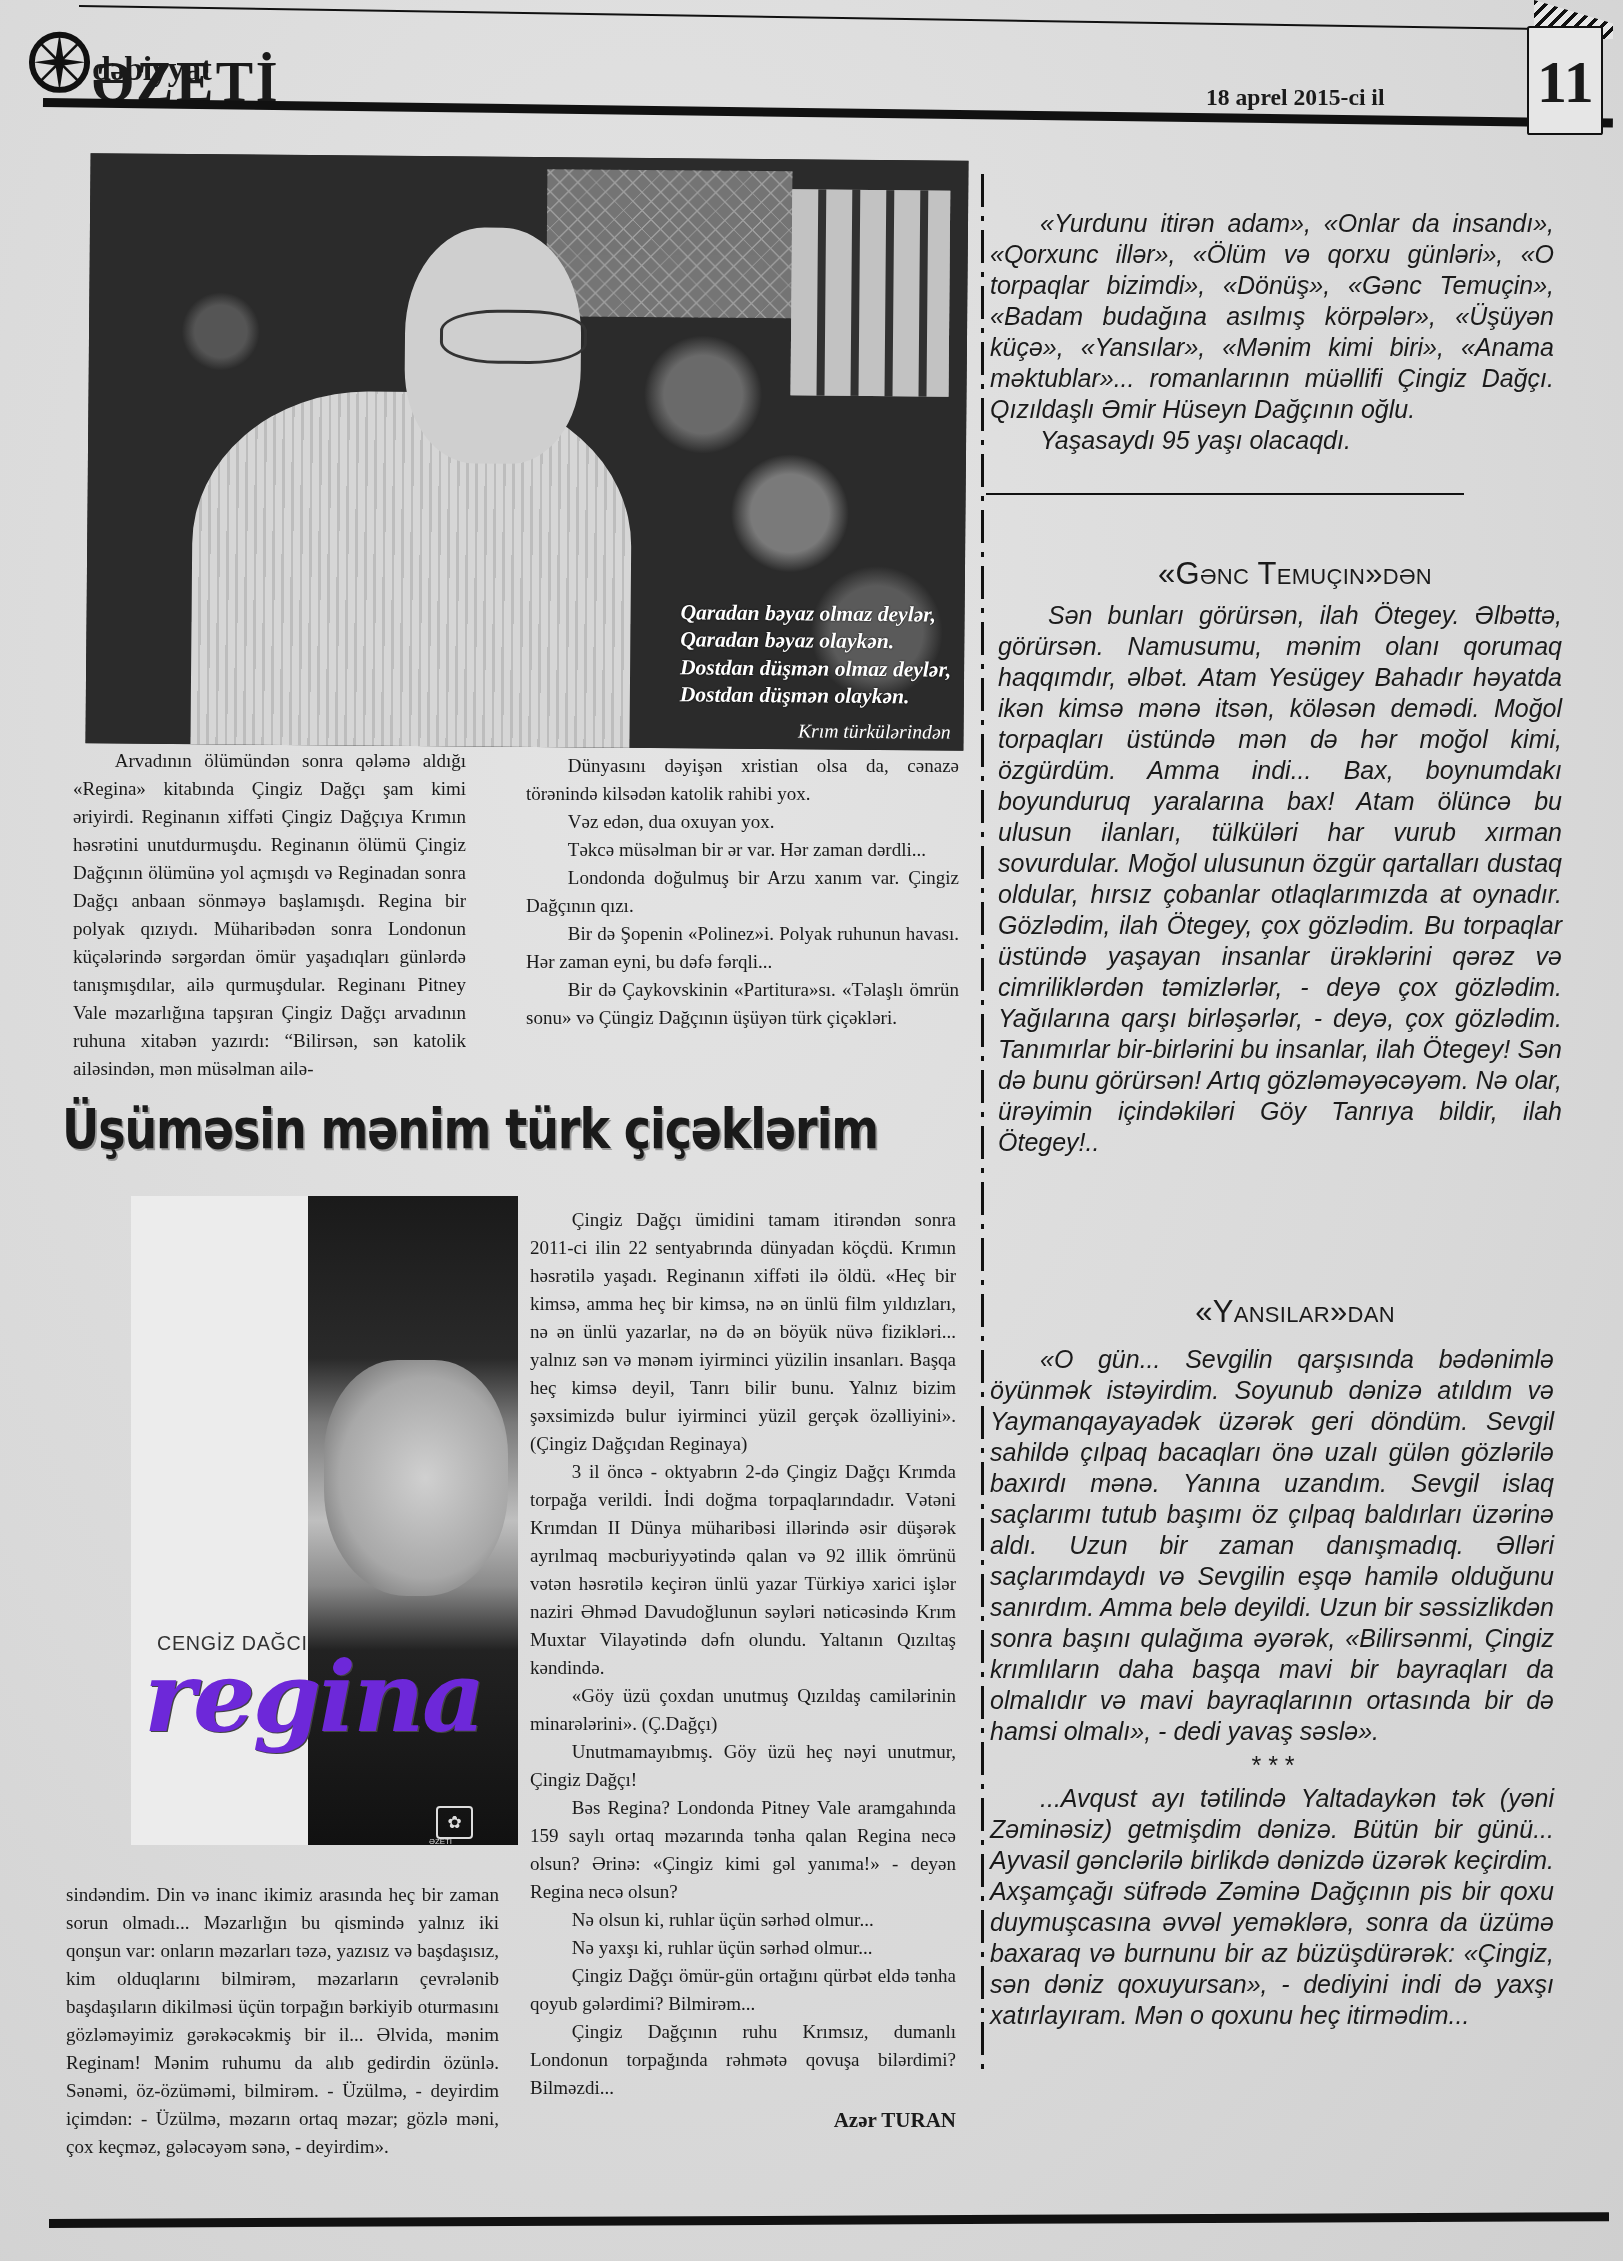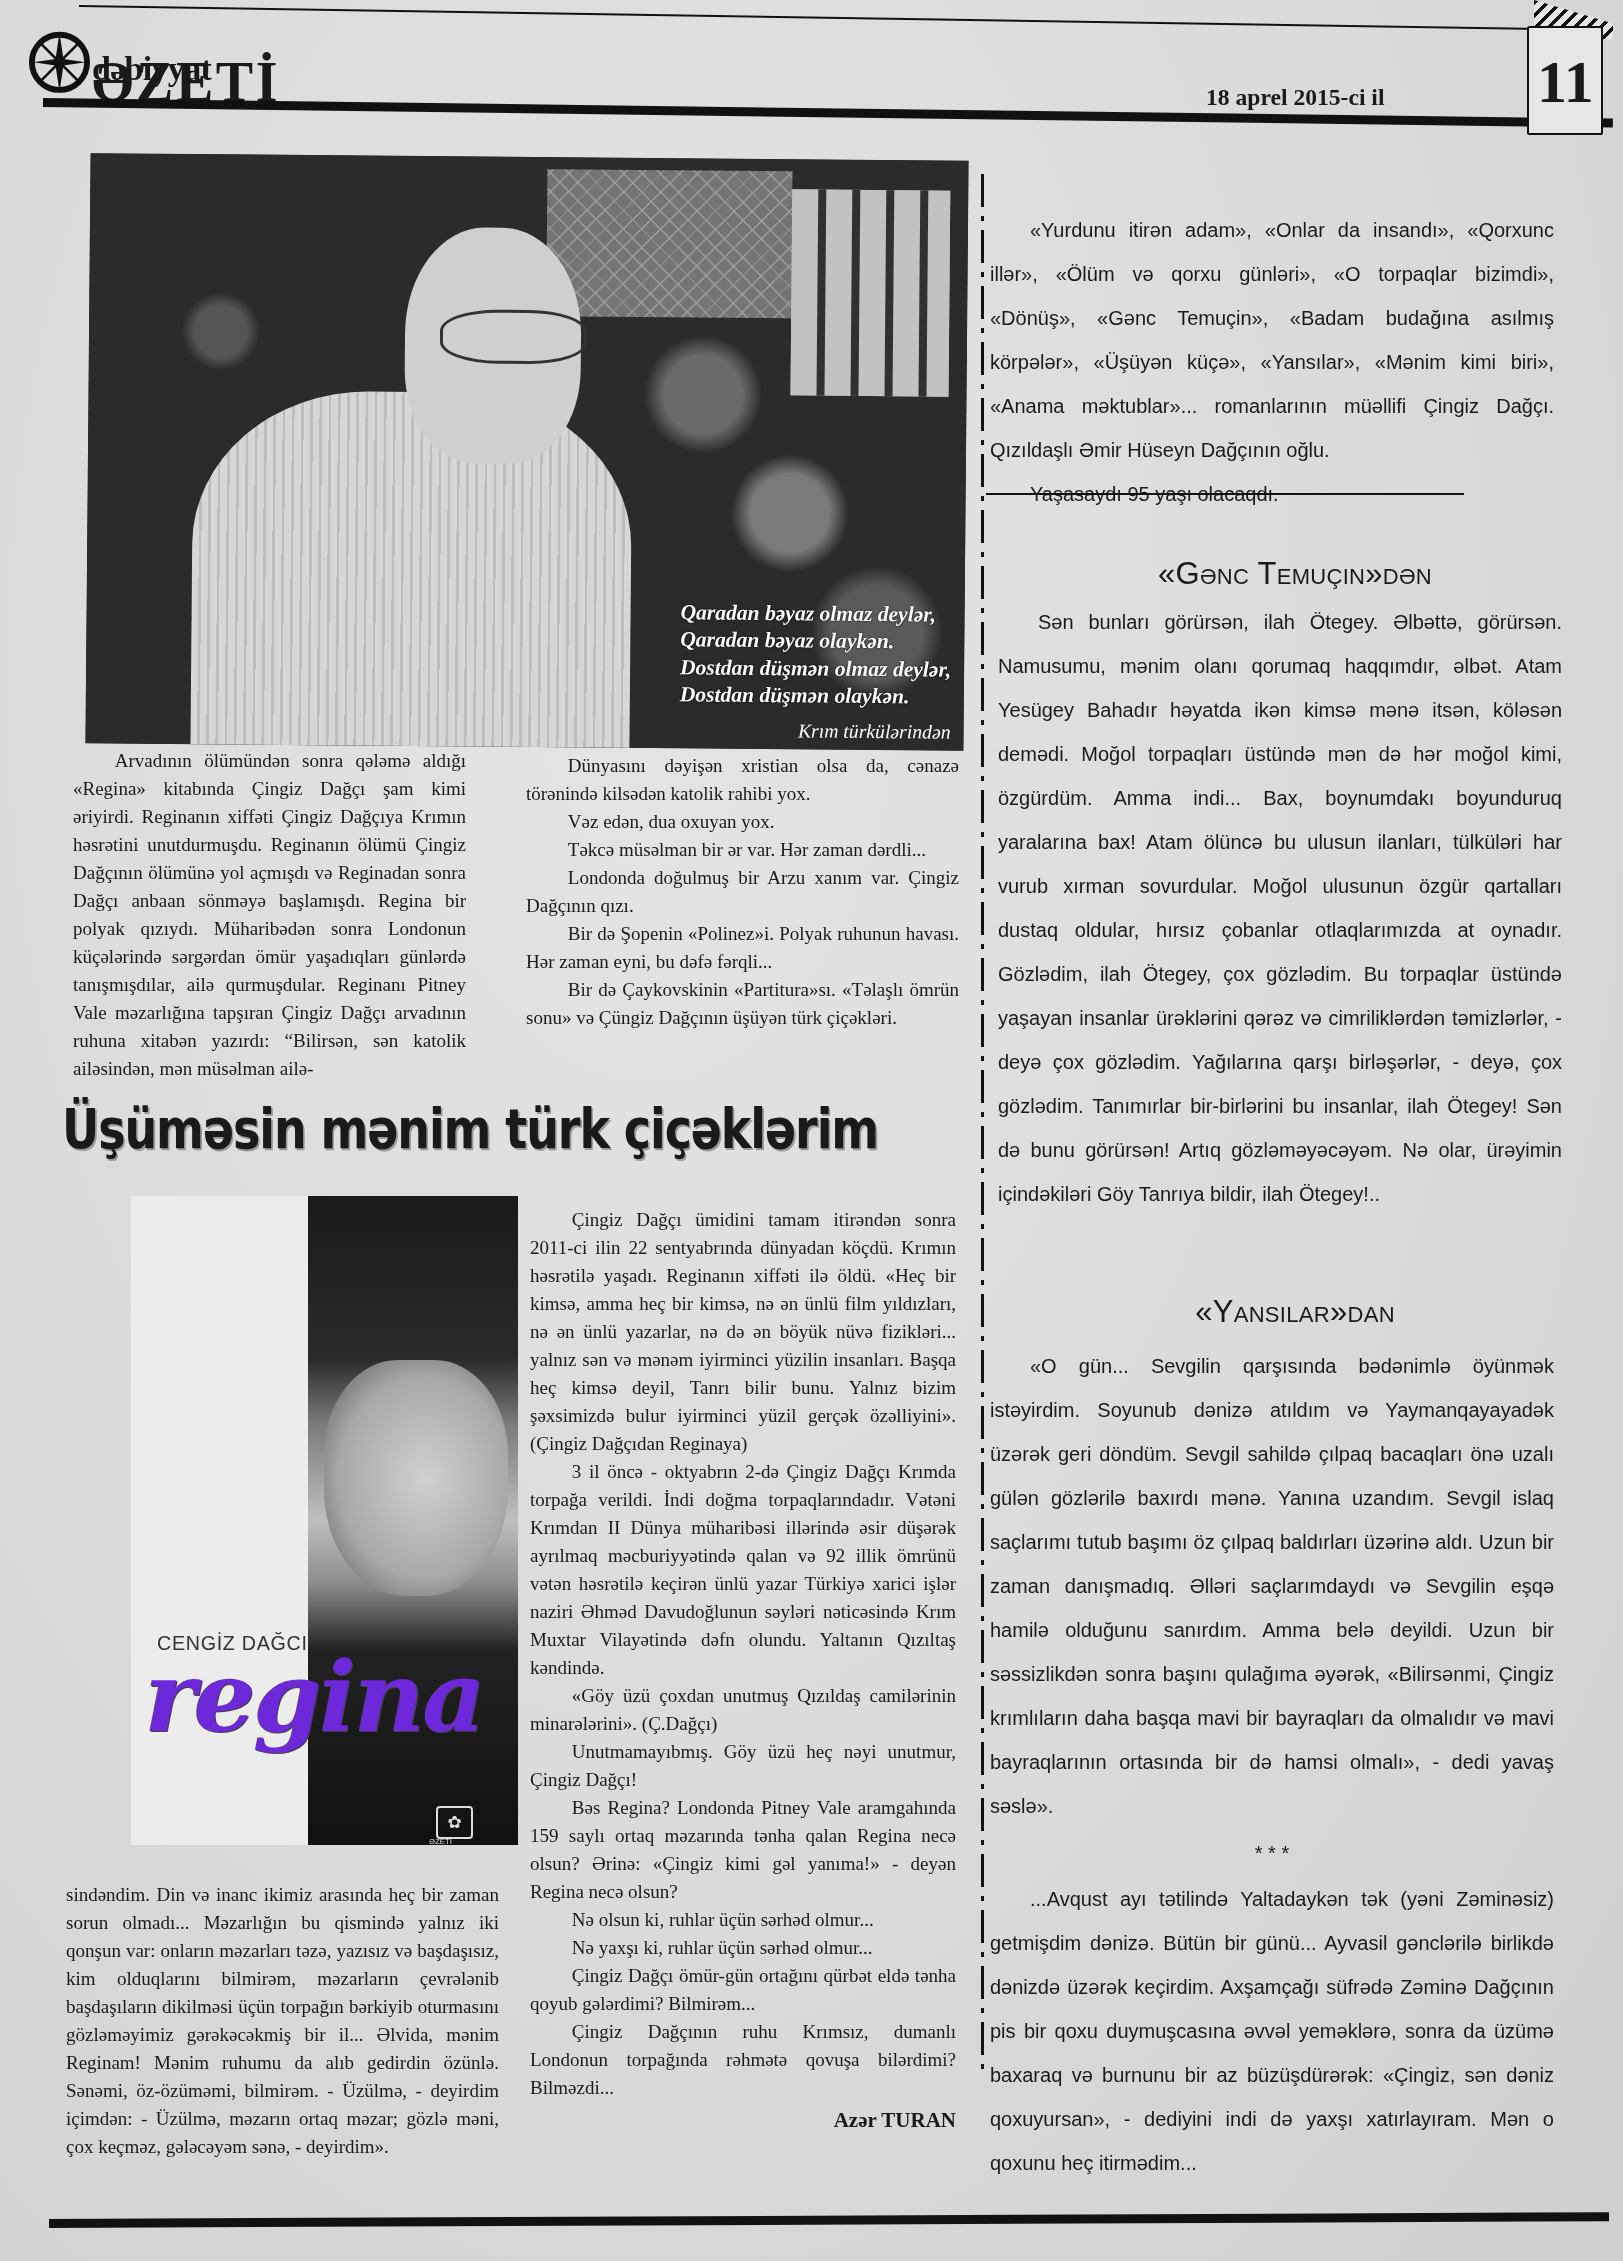--- a/index.html
+++ b/index.html
@@ -66,21 +66,21 @@
   
   .book { position: absolute; left: 131px; top: 1196px; width: 387px; height: 649px; background: #ececec; }
   .book .portrait { position: absolute; left: 177px; top: 0; width: 210px; height: 649px; background: linear-gradient(180deg, #1a1a1a 0%, #2a2a2a 25%, #7a7a7a 35%, #bfbfbf 50%, #8a8a8a 60%, #222 70%, #111 100%); }
   .book .face { position: absolute; left: 193px; top: 164px; width: 184px; height: 236px; background: radial-gradient(ellipse at 55% 50%, #d0d0d0 0%, #a8a8a8 60%, #555 100%); border-radius: 40% 40% 45% 45%; }
   .book .author { position: absolute; left: 26px; top: 436px; font-family: Liberation Sans, sans-serif; font-size: 19.7px; color: #333; letter-spacing: 0.7px; }
   .book .title { position: absolute; left: 13px; top: 452px; font-family: "DejaVu Serif", serif; font-weight: bold; font-size: 98px; color: #6d28d9; letter-spacing: -2.6px; line-height: 1; text-shadow: 1.3px 1.3px 0 #444; font-style: italic; }
   .book .publisher-logo { position: absolute; left: 305px; top: 610px; width: 33px; height: 29px; border: 2px solid #ddd; border-radius: 3.9px; color: #ddd; font-size: 17px; text-align: center; line-height: 29px; }
   .book .publisher { position: absolute; left: 298px; top: 641px; font-family: "Liberation Sans", sans-serif; font-size: 7.9px; color: #ddd; }
 
   
-  .rcol { position: absolute; left: 990px; width: 564px; font-family: "Liberation Sans", sans-serif; font-size: 20px; line-height: 44px; text-align: justify; }
+  .rcol { position: absolute; left: 990px; width: 564px; font-family: "Liberation Sans", sans-serif; font-style: italic; font-size: 25px; line-height: 31px; text-align: justify; }
   .rcol p { margin: 0; text-indent: 2.0em; }
   .rcol-intro { top: 208px; }
   .rcol-rule { position: absolute; left: 986px; top: 493px; width: 478px; height: 2px; background: #111; }
   .sec-title { position: absolute; left: 990px; width: 610px; text-align: center; font-family: "Liberation Sans", sans-serif; font-variant: small-caps; font-size: 31px; letter-spacing: 0.3px; margin-top: 26px; }
   .sec1-title { top: 530px; }
   .sec1-body { top: 600px; margin-left: 8px; }
   .sec2-title { top: 1268px; }
   .sec2-body { top: 1344px; }
   .stars { text-align: center; text-indent: 0 !important; margin: 2.6px 0 !important; }
 

